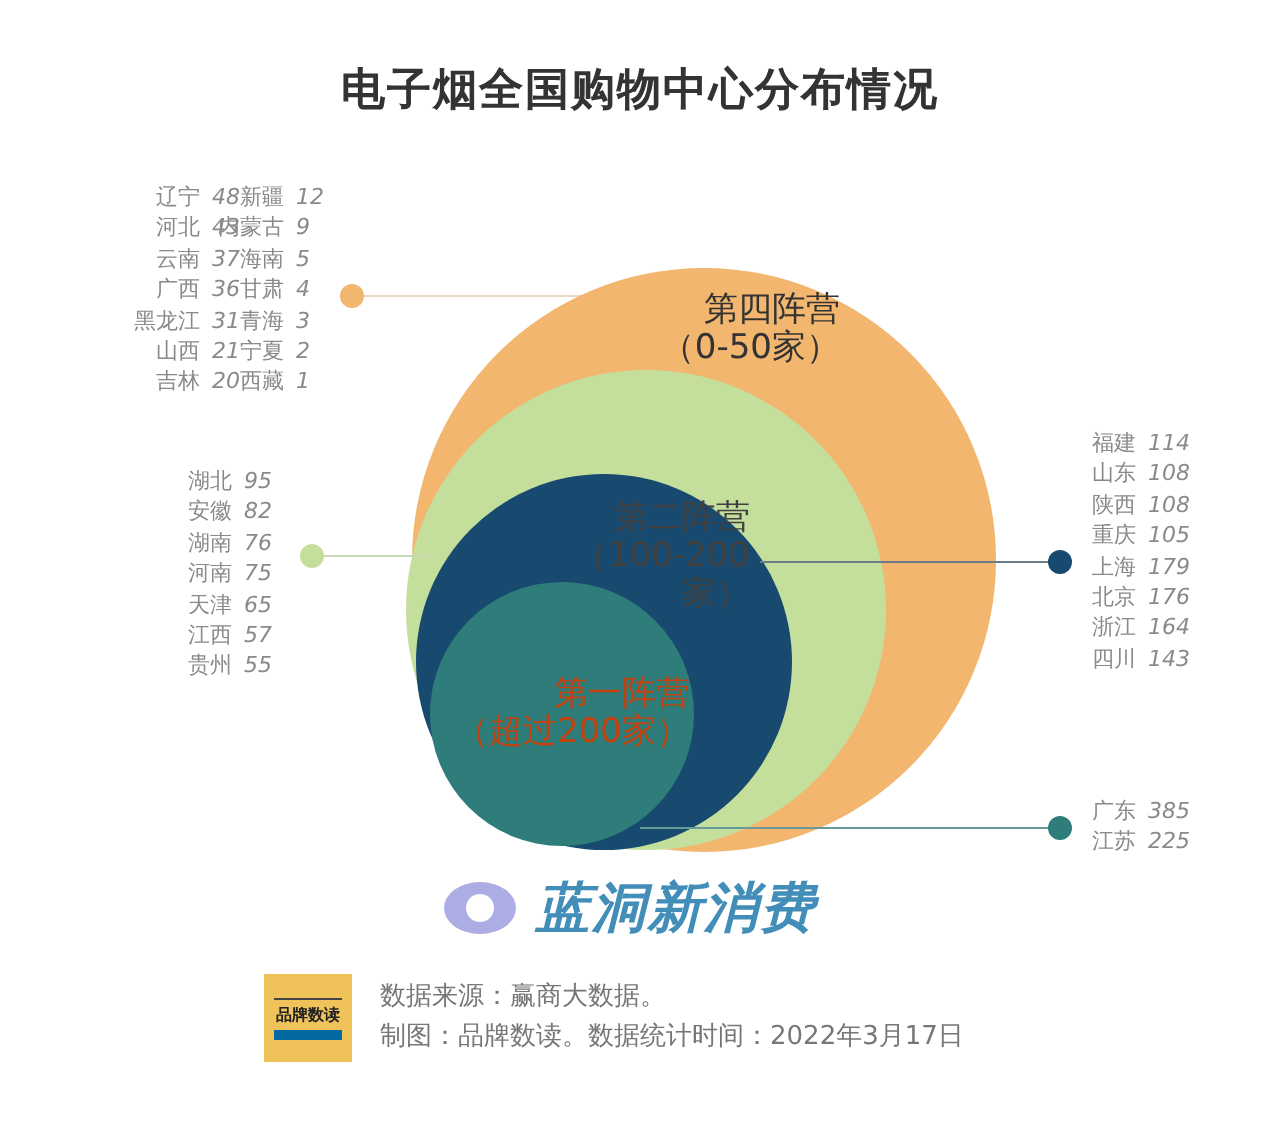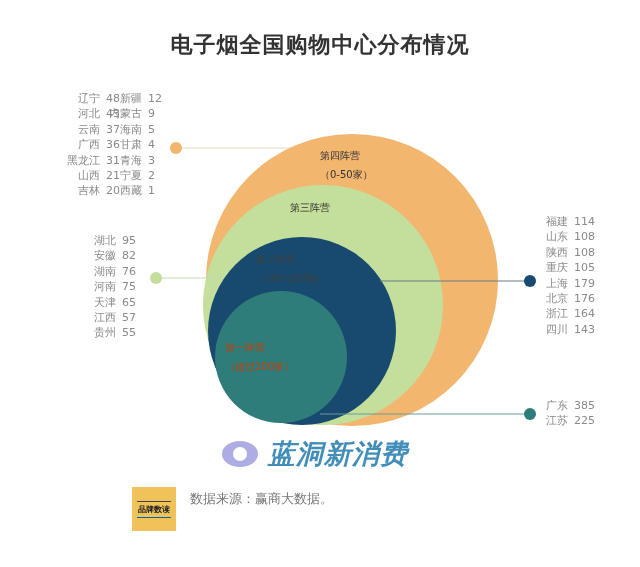--- a/index.html
+++ b/index.html
@@ -4,29 +4,29 @@
 <style>
   html, body { margin:0; padding:0; background:#ffffff; }
   body { width:640px; height:567px; position:relative; overflow:hidden;
          font-family:"DejaVu Sans","Liberation Sans",sans-serif; }
   .title { position:absolute; left:0; width:640px; top:30px; text-align:center;
            font-size:22px; font-weight:bold; color:#333333; letter-spacing:1px; }
   svg.chart { position:absolute; left:0; top:0; }
   .list { position:absolute; font-size:11px; color:#8a8a8a; line-height:15.4px; }
   .list .row { white-space:nowrap; }
   .list .name { display:inline-block; text-align:right; }
-  .list .val { display:inline-block; margin-left:6px; }
-  .lbl { position:absolute; text-align:left; font-size:10px; line-height:19px; }
+  .list .val { display:inline-block; margin-left:6px;font-style:italic; }
+  .lbl { position:absolute; text-align:right; font-size:17px; line-height:19px; }
   .watermark { position:absolute; left:222px; top:436px; display:flex; align-items:center; }
   .wm-text { font-size:27px; font-weight:bold; font-style:italic; color:#0369a1; opacity:0.75; letter-spacing:1px; margin-left:10px; }
   .wm-icon { width:36px; height:26px; border-radius:50%; background:#8b8bdc; opacity:0.7; position:relative; }
   .wm-icon::after { content:""; position:absolute; left:11px; top:6px; width:14px; height:14px; border-radius:50%; background:#fff; }
   .footer-logo { position:absolute; left:132px; top:487px; width:44px; height:44px; background:#f0c35a;
                  display:flex; align-items:center; justify-content:center; }
-  .footer-logo span { font-size:8px; font-weight:bold; color:#222; border-top:1px solid #444; border-bottom:1px solid #0369a1; padding:2px 1px; }
+  .footer-logo span { font-size:8px; font-weight:bold; color:#222; border-top:1px solid #444; border-bottom:5px solid #0369a1; padding:2px 1px; }
   .footer-text { position:absolute; left:190px; top:489px; font-size:13px; color:#777; line-height:20px; }
 </style>
 </head>
 <body>
 
 <div class="title">电子烟全国购物中心分布情况</div>
 
 <svg class="chart" width="640" height="567">
 
   <line x1="176" y1="148" x2="300" y2="148" stroke="#e6d9bf" stroke-width="1"></line>
@@ -43,21 +43,20 @@
   <circle cx="530" cy="281" r="6" fill="#174a6e"></circle>
   <line x1="320" y1="414" x2="530" y2="414" stroke="#6a9a98" stroke-width="1"></line>
   <circle cx="530" cy="414" r="6" fill="#2e7d7a"></circle>
 </svg>
 
 <div class="lbl" style="left:320px; top:146px; width:100px; color:#333;">
   <div>第四阵营</div>
   <div>（0-50家）</div>
 </div>
 <div class="lbl" style="left:290px; top:198px; width:110px; color:#333;">
-  <div>第三阵营</div>
 </div>
 <div class="lbl" style="left:255px; top:250px; width:120px; color:#404040;">
   <div>第二阵营</div>
   <div>（100-200家）</div>
 </div>
 <div class="lbl" style="left:225px; top:338px; width:120px; color:#c2410c;">
   <div>第一阵营</div>
   <div>（超过200家）</div>
 </div>
 
@@ -109,13 +108,14 @@
 <div class="watermark">
   <div class="wm-icon"></div>
   <div class="wm-text">蓝洞新消费</div>
 </div>
 
 <div class="footer-logo">
   <span>品牌数读</span>
 </div>
 <div class="footer-text">
   <div>数据来源：赢商大数据。</div>
+  <div>制图：品牌数读。数据统计时间：2022年3月17日</div>
 </div>
 
 </body></html>

